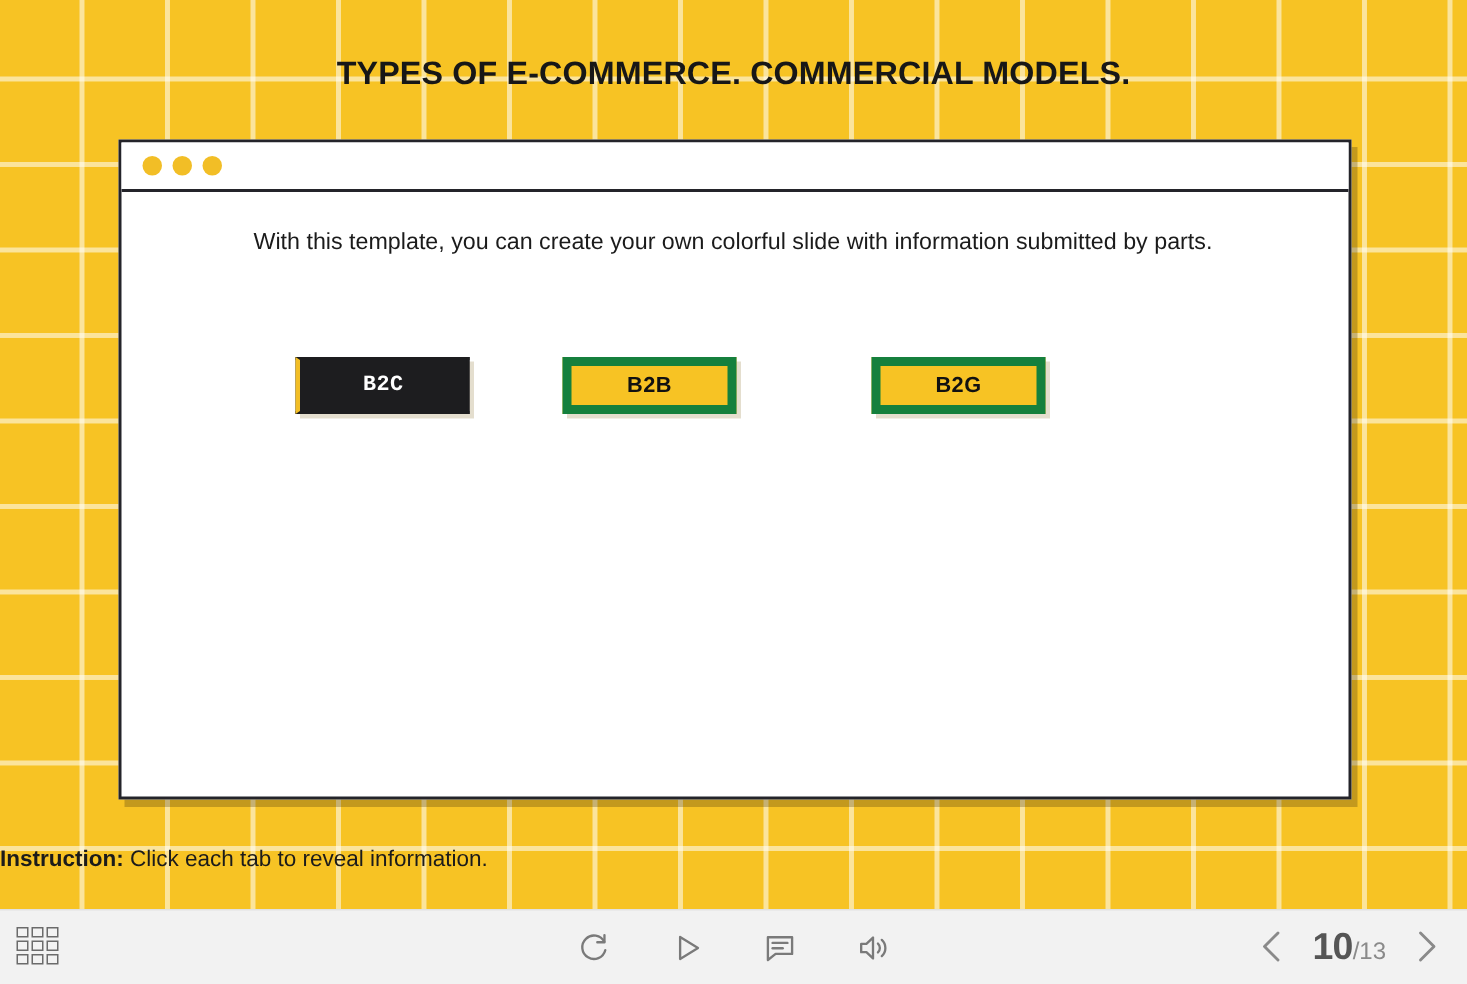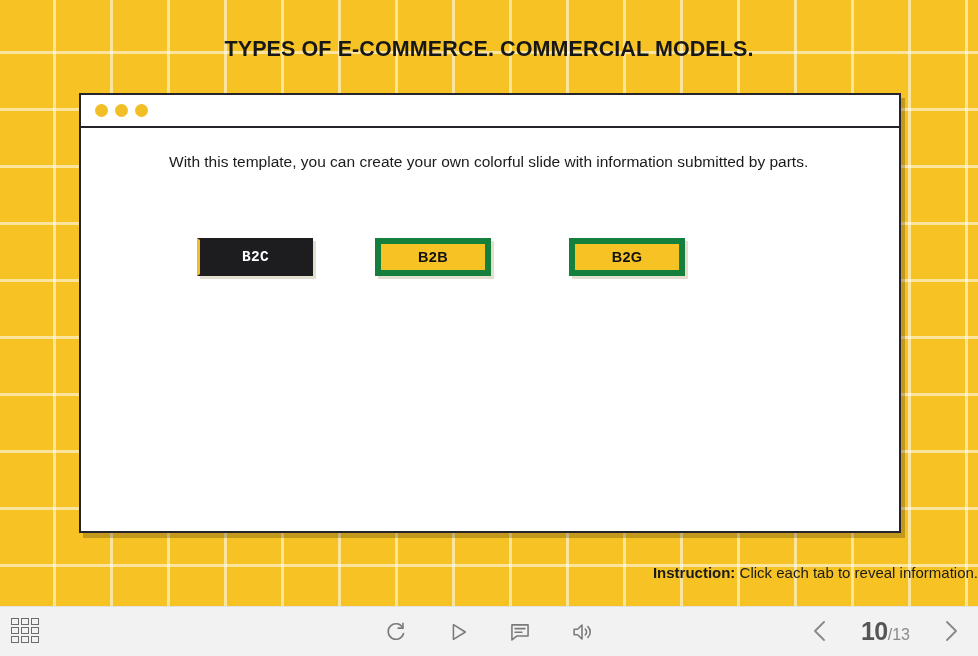--- a/index.html
+++ b/index.html
@@ -117,36 +117,36 @@
   }
   .tab.active {
     background: #1d1d1f;
     color: #ffffff;
     border: 2px solid #1d1d1f;
     border-left: 3px solid #F2BE26;
     box-shadow: 3px 3px 0 rgba(120,90,10,0.20);
   }
   .tab[data-idx="0"] { left: 16px; font-family: Liberation Mono, monospace; }
   .tab[data-idx="1"] { left: 194px; }
-  .tab[data-idx="2"] { left: 388px; }
+  .tab[data-idx="2"] { left: 400px; }
   .tab[data-idx="3"] { left: 581px; }
 
   #tab-panel {
     position: absolute;
     left: 44px; top: 150px;
     width: 740px;
     height: 230px;
   }
 
   
   #instruction-line {
     position: absolute;
     left: 0; top: 564px;
     width: 978px;
-    text-align: right;
+    text-align: left;
     font-size: 15px;
     color: #1b1b1b;
   }
   #instruction-label { font-weight: bold; }
 
   
   #bottom-bar {
     position: absolute;
     left: 0; top: 606px;
     width: 978px;
@@ -187,21 +187,21 @@
     cursor: pointer;
   }
   .ctl-icon svg { display: block; }
 
   #page-nav {
     position: absolute;
     right: 14px; top: 614px;
     height: 34px;
     display: flex;
     align-items: center;
-    gap: 28px;
+    gap: 14px;
   }
   .nav-arrow {
     width: 26px; height: 30px;
     display: flex; align-items: center; justify-content: center;
     cursor: pointer;
   }
   #page-counter {
     display: flex;
     align-items: baseline;
     color: #5a5a5a;

